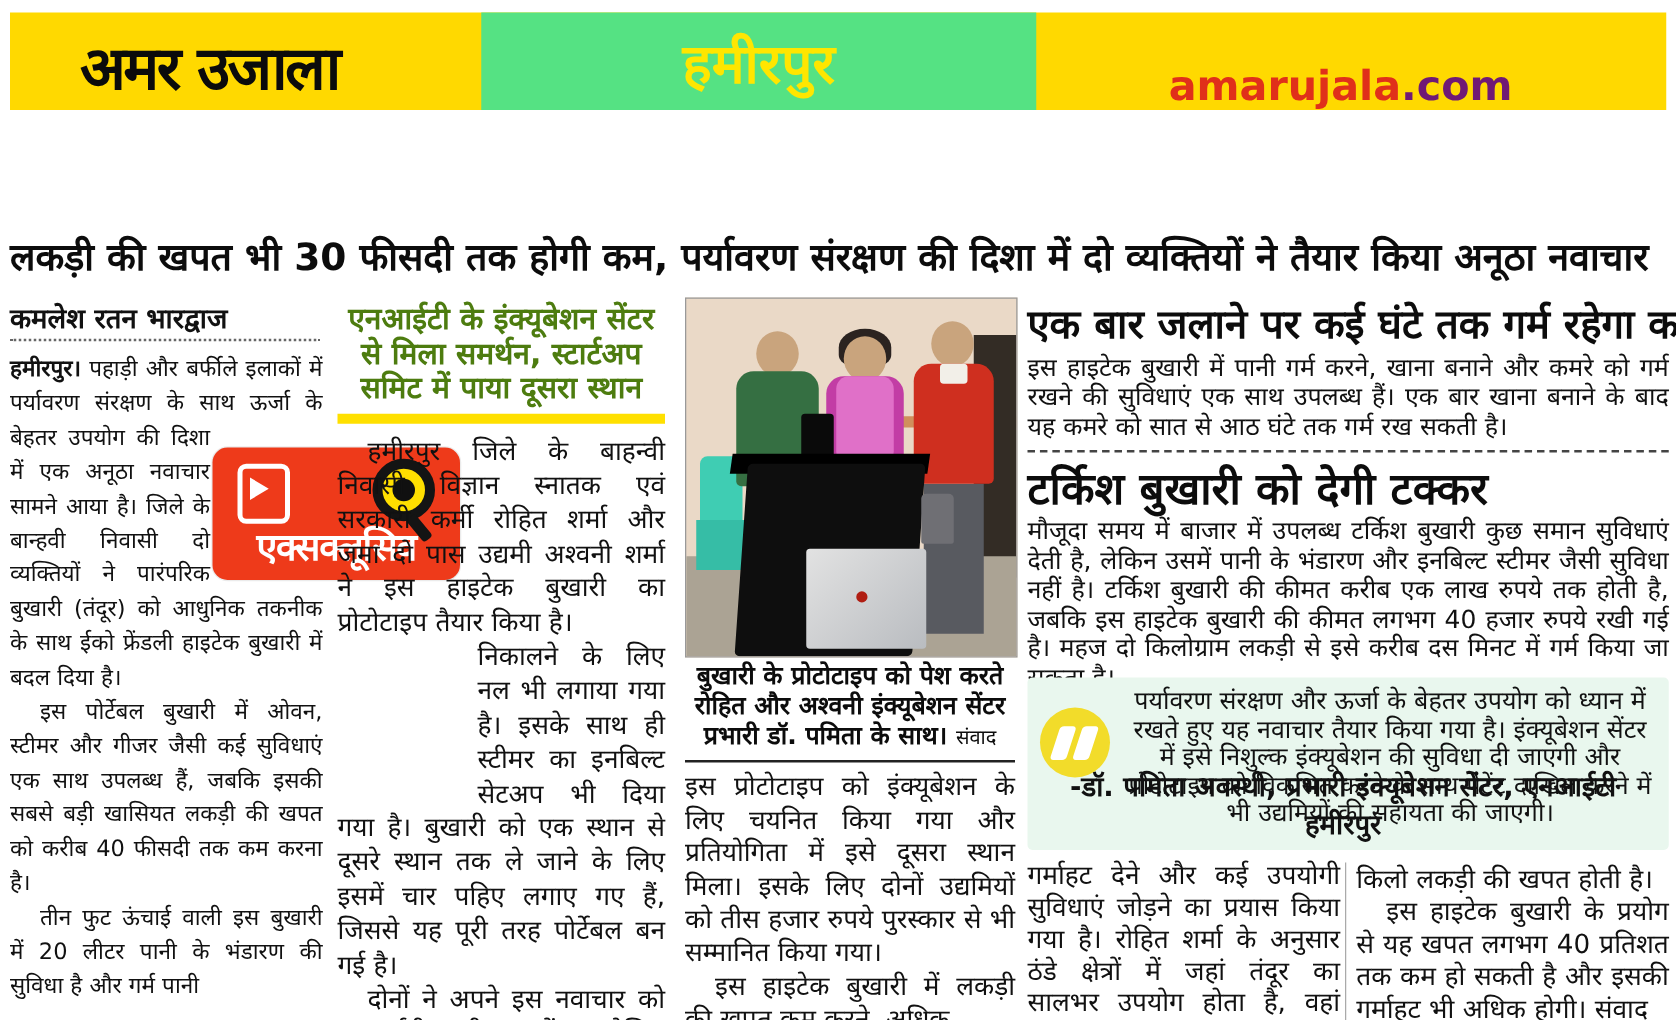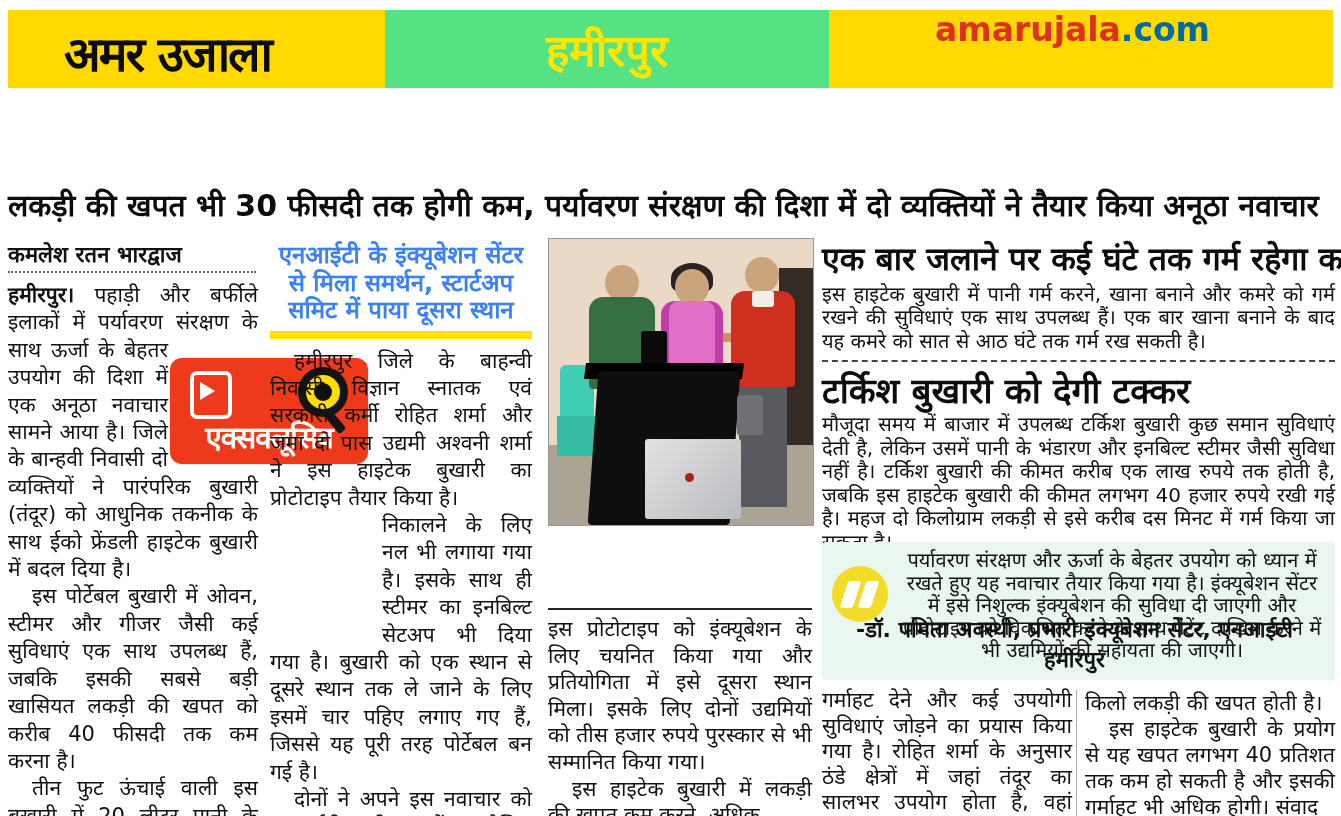--- a/index.html
+++ b/index.html
@@ -4,46 +4,46 @@
 <style>
   html,body{margin:0;padding:0;background:#fff}
   #canvas{position:relative;width:1341px;height:816px;background:#ffffff;overflow:hidden;
           font-family:"DejaVu Sans","Liberation Sans",sans-serif;color:#111}
   .abs{position:absolute}
   
   .masthead{left:8px;top:10px;width:1325px;height:78px;background:var(--my)}
   .logo{left:56px;top:10px;font-size:48px;font-weight:bold;color:#0b0b0b;letter-spacing:-2px}
   .edition-box{left:377px;top:0;width:444px;height:78px;background:var(--gr);display:flex;align-items:center;justify-content:center}
   .edition{font-size:44px;font-weight:bold;color:var(--ey)}
-  .site{left:804px;top:0;width:521px;height:78px;display:flex;align-items:flex-start;justify-content:center;font-size:33px;font-weight:bold}
+  .site{left:804px;top:0;width:521px;height:78px;display:flex;align-items:flex-end;justify-content:center;font-size:33px;font-weight:bold}
   .site .name{color:var(--br)}
-  .site .tld{color:#0369a1}
+  .site .tld{color:#701a75}
   
   .headline{left:8px;top:96px;width:1330px;font-size:56px;font-weight:bold;letter-spacing:-1px;white-space:nowrap;color:#0c0c0c}
   .subheadline{left:8px;top:184px;width:1330px;font-size:30px;font-weight:bold;white-space:nowrap;color:#0c0c0c}
   
   .byline{left:8px;top:238px;font-size:22px;font-weight:bold}
   .dotline{left:8px;top:271px;width:248px;border-top:2px dotted #666}
   .colbody{text-align:justify}
-  .col1{left:8px;top:282px;width:250px;height:534px;font-size:21px;line-height:27.4px}
+  .col1{left:8px;top:282px;width:250px;height:534px;font-size:18px;line-height:27.4px}
   p.bp{margin:0;padding:0}
   .ind{text-indent:24px}
   .fl-r{float:right;width:90px;height:122px}
   .fl-l{float:left;width:112px;height:132px}
   
   .badge{left:170px;top:358px;width:198px;height:106px;background:var(--bred);border-radius:12px;box-shadow:0 0 0 1px rgba(0,0,0,.08)}
   .badge-flag{left:20px;top:13px;width:34px;height:40px;border:4px solid #fff;border-radius:7px}
   .badge-flag:after{content:"";position:absolute;left:6px;top:7px;border-left:15px solid #fff;border-top:9px solid transparent;border-bottom:9px solid transparent}
   .badge-lens{left:128px;top:9px;width:34px;height:34px;border:8px solid #141414;border-radius:50%;background:var(--ly)}
   .badge-lens:after{content:"";position:absolute;left:8px;top:8px;width:18px;height:18px;background:#101010;border-radius:50%}
   .badge-handle{left:161px;top:53px;width:9px;height:23px;background:#141414;transform:rotate(-40deg);border-radius:3px}
   .badge-label{left:0;right:0;bottom:7px;text-align:center;color:#fff;font-weight:bold;font-size:30px;letter-spacing:-1px}
   
   .col2{left:270px;top:242px;width:262px;height:574px}
-  .col2-head{font-size:24px;line-height:27.5px;font-weight:bold;text-align:center;color:#3b82f6}
+  .col2-head{font-size:24px;line-height:27.5px;font-weight:bold;text-align:center;color:#4d7c0f}
   .col2-bar{height:8px;background:var(--sy);margin-top:6px}
   .col2-body{font-size:21px;line-height:27.4px;text-align:justify;margin-top:9px}
   
   .photo{left:548px;top:238px;width:264px;height:286px;border:1px solid #999;background:#ead9c7;overflow:hidden}
   .ph-stripe{left:52%;top:33%;width:48%;height:9px;background:#c97c41;opacity:.8}
   .ph-dark{right:0;top:10%;width:13%;height:68%;background:#332c25}
   .ph-floor{left:0;bottom:0;width:100%;height:28%;background:#aba394}
   .ph-chair-back{left:4%;top:44%;width:34px;height:52px;background:#3fcdb3;border-radius:6px 6px 0 0}
   .ph-chair-seat{left:3%;top:62%;width:42px;height:40px;background:#36bda6}
   .head{width:34px;height:36px;background:#c9a47d;border-radius:50%}
@@ -146,20 +146,23 @@
     <div class="abs p3-torso"></div>
     <div class="abs p3-collar"></div>
     <div class="abs cyl"></div>
     <div class="abs machine-top"></div>
     <div class="abs machine"></div>
     <div class="abs kettle"></div>
     <div class="abs steel"></div>
     <div class="abs steel-dot"></div>
   </div>
 
+  <div class="abs caption">
+    <span>बुखारी के प्रोटोटाइप को पेश करते रोहित और अश्वनी इंक्यूबेशन सेंटर प्रभारी डॉ. पमिता के साथ।</span> <span class="credit">संवाद</span>
+  </div>
   <div class="abs cap-rule"></div>
   <div class="abs col3 colbody">
     <p class="bp">इस प्रोटोटाइप को इंक्यूबेशन के लिए चयनित किया गया और प्रतियोगिता में इसे दूसरा स्थान मिला। इसके लिए दोनों उद्यमियों को तीस हजार रुपये पुरस्कार से भी सम्मानित किया गया।</p>
     <p class="bp ind">इस हाइटेक बुखारी में लकड़ी की खपत कम करने, अधिक</p>
   </div>
 
   <div class="abs s1-head">एक बार जलाने पर कई घंटे तक गर्म रहेगा कमरा</div>
   <div class="abs s1-body">इस हाइटेक बुखारी में पानी गर्म करने, खाना बनाने और कमरे को गर्म रखने की सुविधाएं एक साथ उपलब्ध हैं। एक बार खाना बनाने के बाद यह कमरे को सात से आठ घंटे तक गर्म रख सकती है।</div>
   <div class="abs dash"></div>
   <div class="abs s2-head">टर्किश बुखारी को देगी टक्कर</div>

